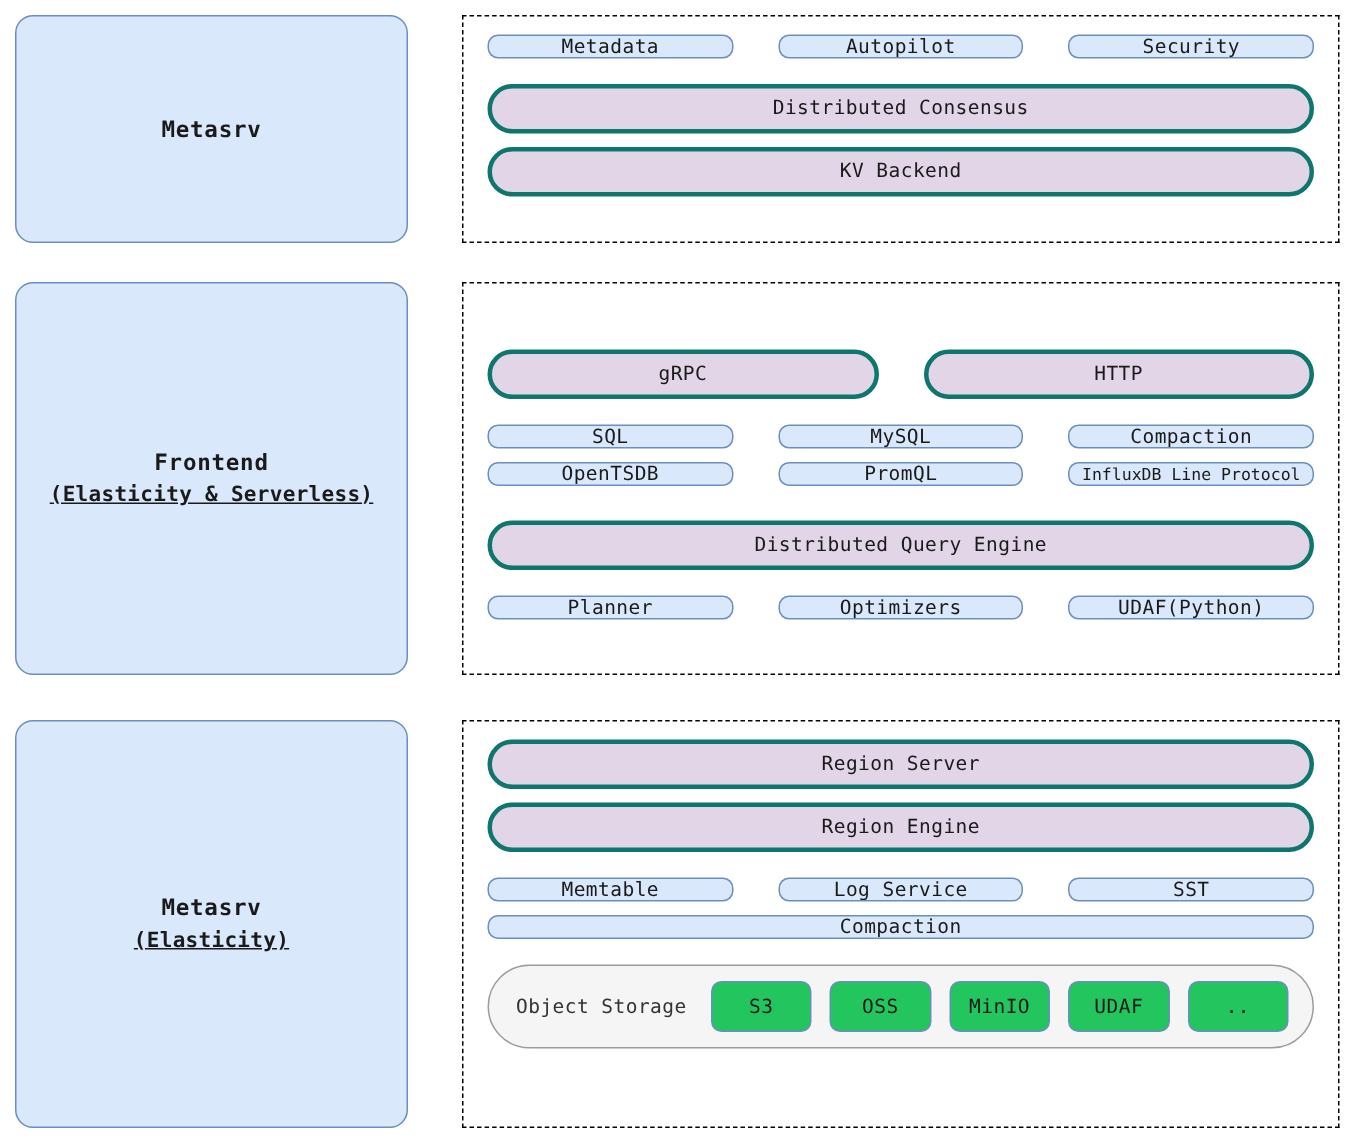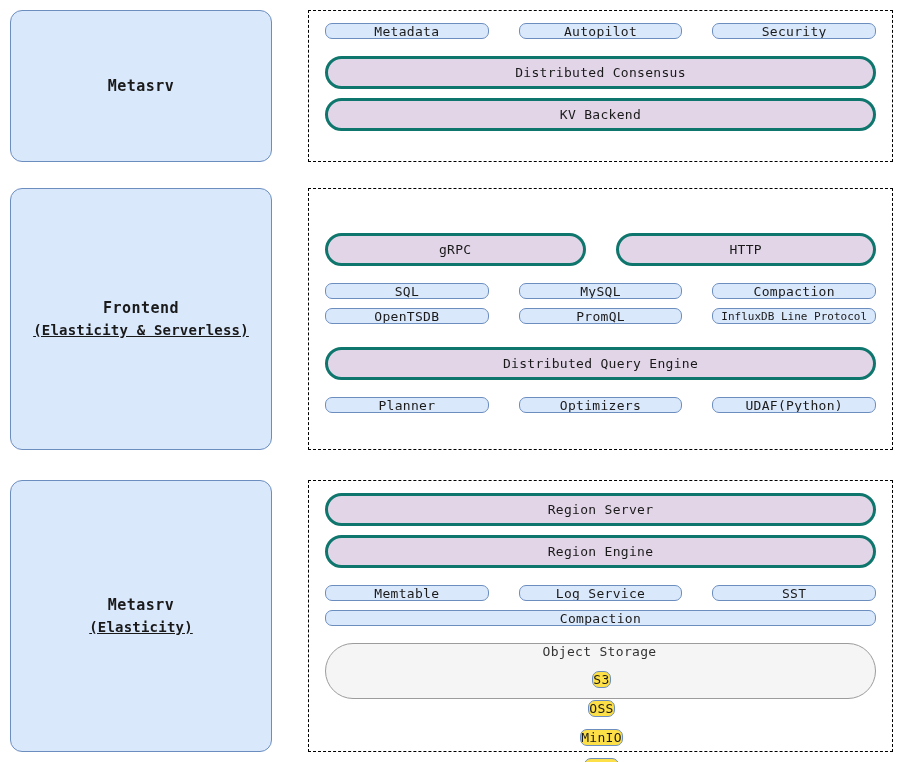--- a/index.html
+++ b/index.html
@@ -146,37 +146,36 @@
     display: flex;
     align-items: center;
     width: 100%;
     height: 56px;
     box-sizing: border-box;
     background: #f5f5f5;
     border: 1px solid #9c9c9c;
     border-radius: 28px;
     padding: 0 16px 0 18px;
     gap: 12px;
-    flex-direction: column;
   }
   .storage-label {
     font-size: 13px;
     letter-spacing: 0.3px;
     white-space: nowrap;
     color: #333333;
     margin-right: 4px;
   }
   .storage-chip {
     flex: 1 1 0;
     min-width: 0;
     height: 32px;
     display: flex;
     align-items: center;
     justify-content: center;
-    background: #fde047;
+    background: #22c55e;
     border: 1px solid #6c8ebf;
     border-radius: 7px;
     font-size: 13px;
     letter-spacing: 0.3px;
     white-space: nowrap;
   }
 </style>
 </head>
 <body>
 

